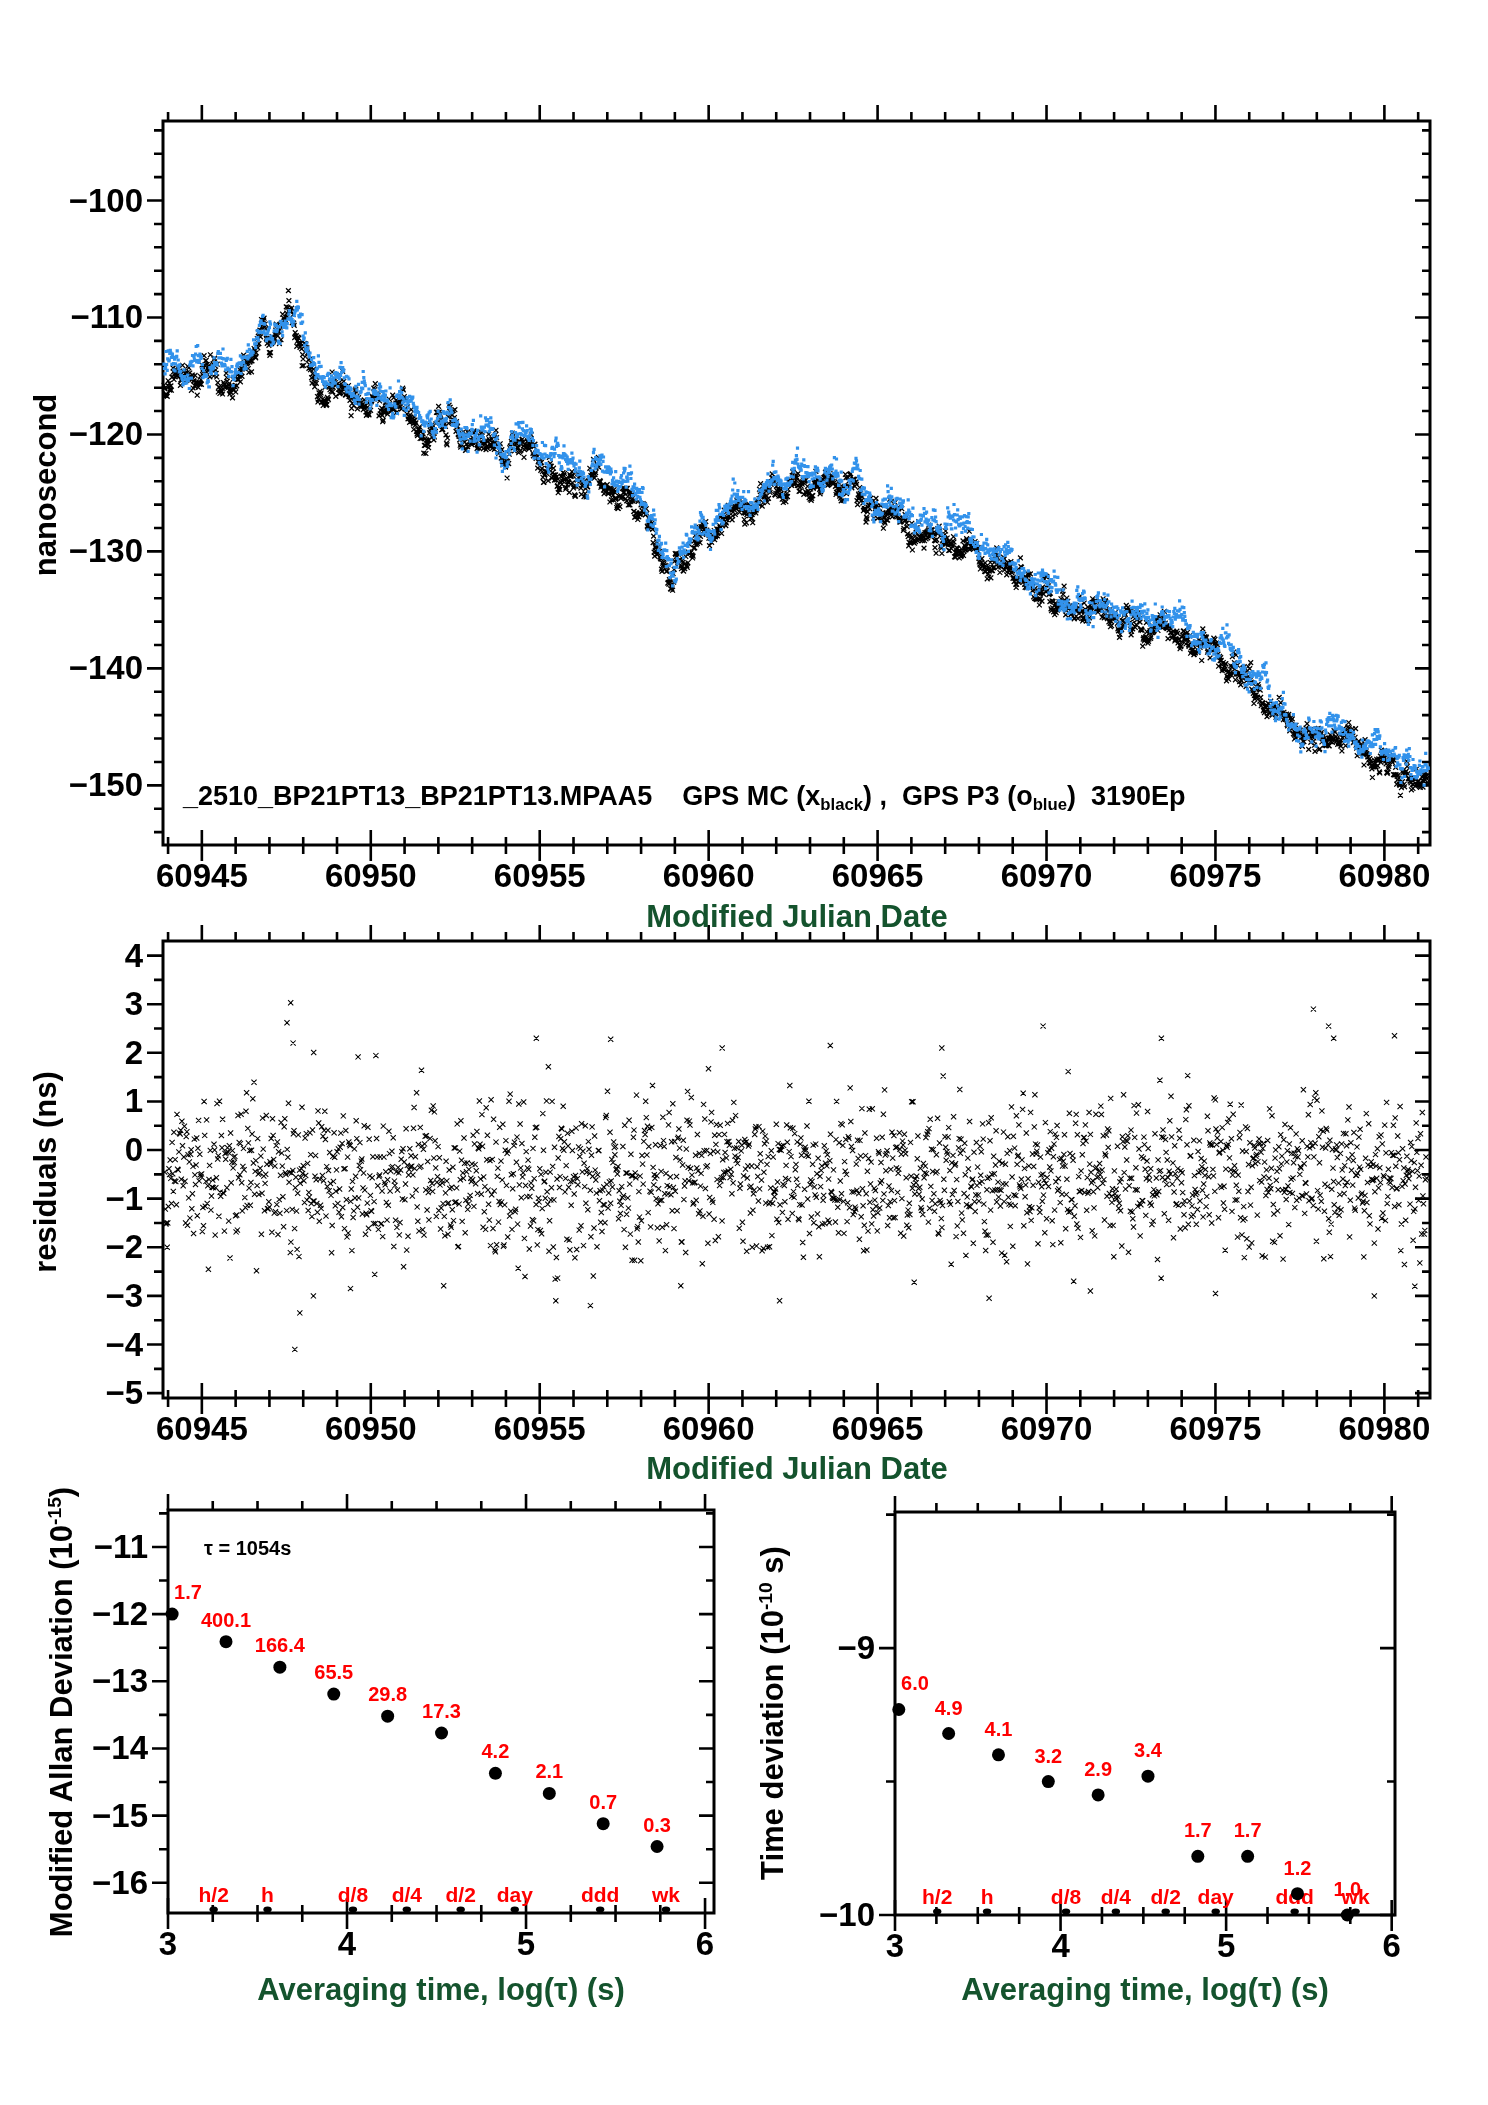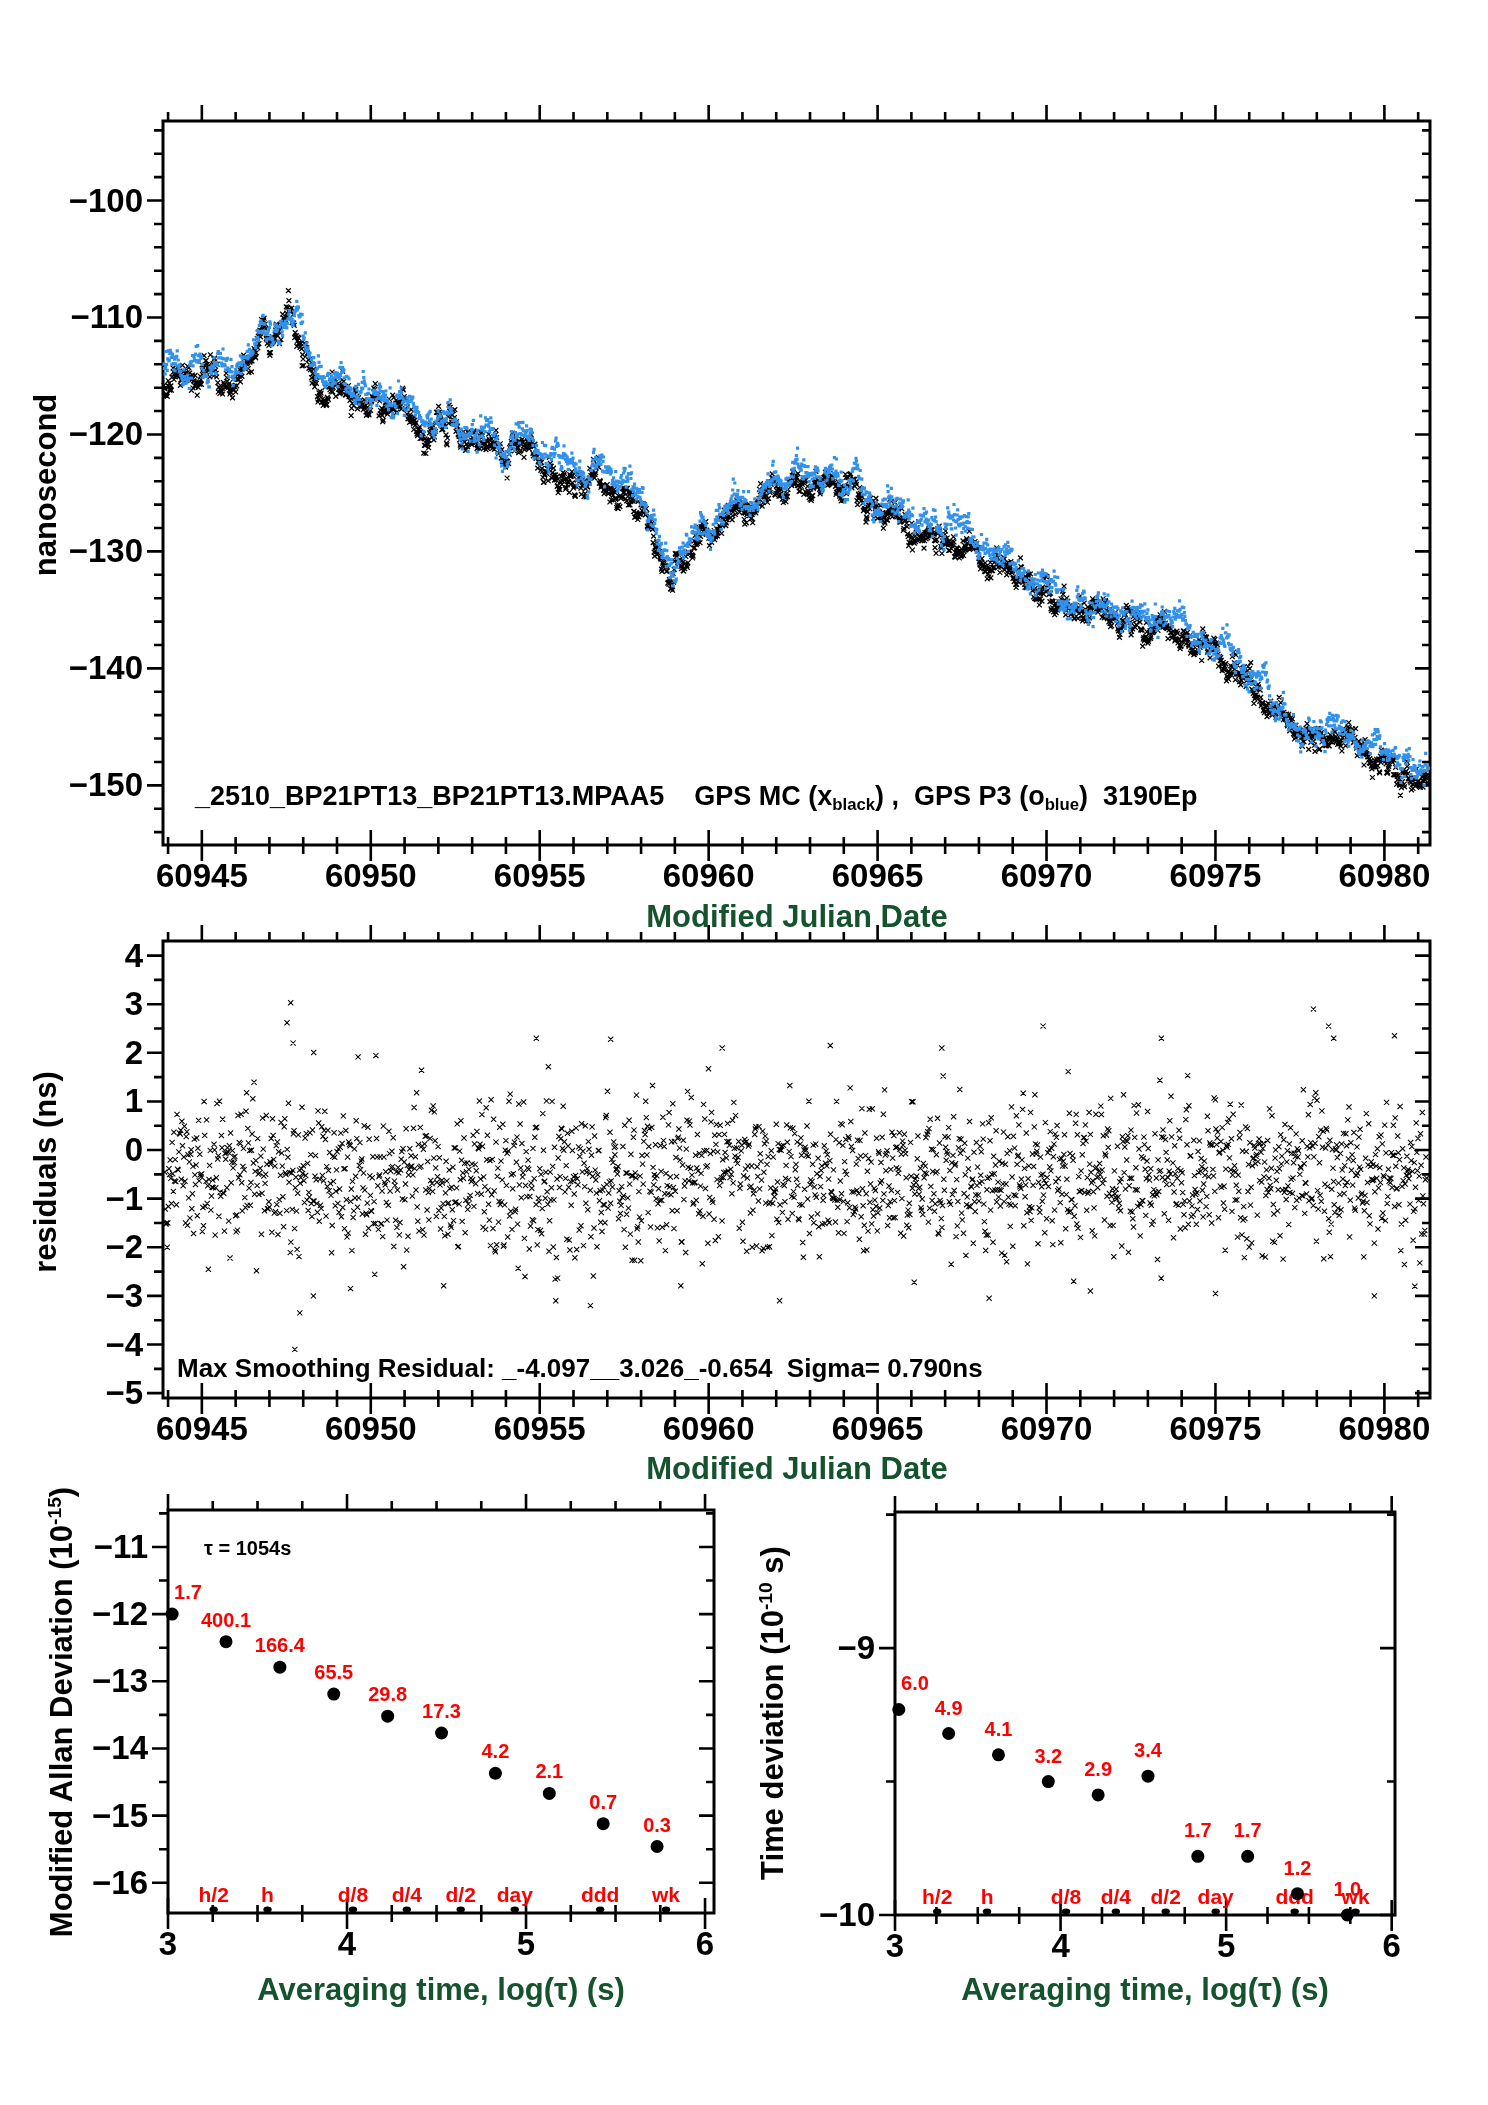--- a/index.html
+++ b/index.html
@@ -4,21 +4,21 @@
 <style>
   html,body{margin:0;padding:0;background:#fff;}
   #fig{position:relative;width:1488px;height:2105px;background:#fff;
        font-family:"Liberation Sans",sans-serif;overflow:hidden;}
   #plot{position:absolute;left:0;top:0;}
   svg text{font-family:"Liberation Sans",sans-serif;font-weight:bold;fill:#000;}
   .ylab{position:absolute;font-weight:bold;font-size:31px;color:#000;white-space:nowrap;
         transform:translate(-50%,-50%) rotate(-90deg);}
   .xlab{position:absolute;font-weight:bold;font-size:31px;color:#14532d;white-space:nowrap;
         transform:translate(-50%,0);}
-  .title{position:absolute;font-weight:bold;font-size:27px;color:#000;white-space:pre;margin-left:12px;}
+  .title{position:absolute;font-weight:bold;font-size:27px;color:#000;white-space:pre;}
   .annot{position:absolute;font-weight:bold;font-size:26px;color:#000;white-space:pre;}
   .tau{position:absolute;font-weight:bold;font-size:20px;color:#000;white-space:pre;}
   .sup{font-size:0.62em;vertical-align:0.55em;}
   .sub{font-size:0.62em;vertical-align:-0.30em;}
 </style>
 </head>
 <body>
 
 <div id="fig">
   <svg id="plot" width="1488" height="2105" viewBox="0 0 1488 2105">
@@ -166,21 +166,20 @@
         <text x="1347.317880794702" y="1896" text-anchor="middle" font-size="20" style="fill:#FF0000">1.0</text>
       </g>
     </svg>
 
   <div class="ylab" style="left:46px;top:485px">nanosecond</div>
   <div class="xlab" style="left:797px;top:899px">Modified Julian Date</div>
   <div class="title" style="left:183px;top:781px"><span>_2510_BP21PT13_BP21PT13.MPAA5    GPS MC (x</span><span class="sub">black</span><span>) ,  GPS P3 (o</span><span class="sub">blue</span><span>)  3190Ep</span></div>
 
   <div class="ylab" style="left:46px;top:1172px">residuals (ns)</div>
   <div class="xlab" style="left:797px;top:1451px">Modified Julian Date</div>
-  <div class="annot" style="left:177px;top:1353px">Max Smoothing Residual: _-4.097__3.026_-0.654  Sigma= 0.790ns</div>
 
   <div class="ylab" style="left:62px;top:1712px"><span>Modified Allan Deviation (10</span><span class="sup">-15</span><span>)</span></div>
   <div class="xlab" style="left:441px;top:1972px">Averaging time, log(τ) (s)</div>
   <div class="tau" style="left:204px;top:1537px">τ = 1054s</div>
 
   <div class="ylab" style="left:773px;top:1713px"><span>Time deviation (10</span><span class="sup">-10</span><span> s)</span></div>
   <div class="xlab" style="left:1145px;top:1972px">Averaging time, log(τ) (s)</div>
 </div>
 
 </body></html>

